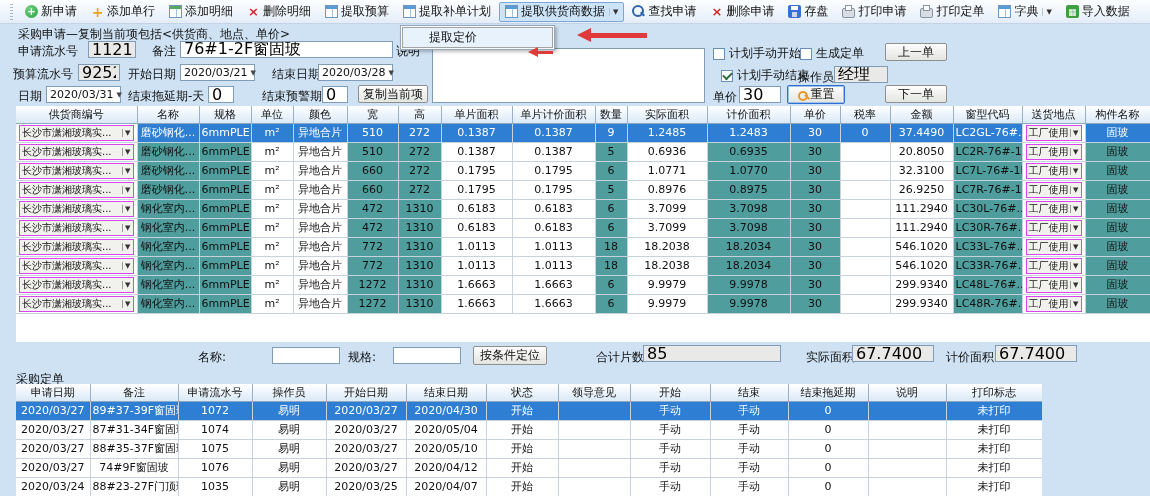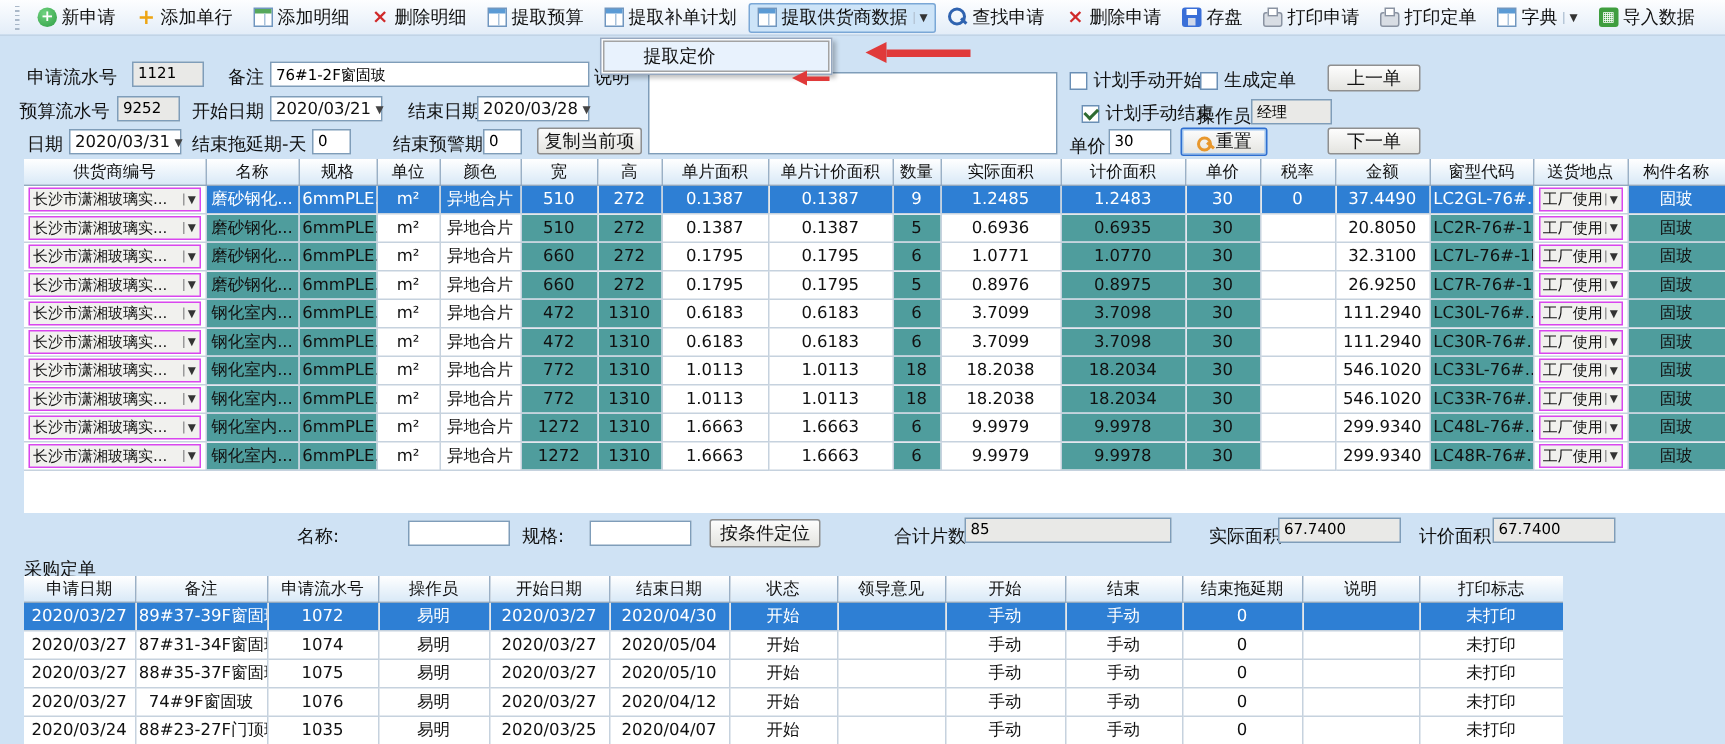--- a/index.html
+++ b/index.html
@@ -41,21 +41,21 @@
   .ico.import { background:#3f9e3f; border-radius:2px; color:#fff; font-size:9px; }
   .ico.key { width:10px; height:10px; }
   .ico.key::before { content:""; position:absolute; left:0; top:1px; width:6px; height:6px;
     border:2px solid #e8972c; border-radius:50%; }
   .ico.key::after { content:""; position:absolute; left:6px; top:6px; width:6px; height:2px;
     background:#e8972c; transform:rotate(40deg); }
 
   
   .form-panel { position:absolute; left:0; top:24px; width:1150px; height:82px; background:#cfe2f4; }
   .fp-label { position:absolute; white-space:nowrap; }
-  .tbx { position:absolute; height:17px; border:1px solid #7f9db9; background:#fff; font-size:10px;
+  .tbx { position:absolute; height:17px; border:1px solid #7f9db9; background:#fff; font-size:16px;
     padding:1px 3px; font-family:inherit; }
   .tbx.gray { background:#e9e9e7; }
   .datecombo { position:absolute; height:17px; border:1px solid #7f9db9; background:#fff;
     display:flex; align-items:center; padding-left:3px; font-size:11px; }
   .datecombo .arr { margin-left:auto; font-size:7px; color:#444; padding:0 3px; }
   .btn { position:absolute; display:flex; align-items:center; justify-content:center;
     background:linear-gradient(#fdfdfd,#e4e4e0); border:1px solid #8f8f8f; border-radius:2px;
     font-size:12px; cursor:default;text-align:center; }
   .btn.focus { border:1px solid #2f6fd0; box-shadow:0 0 0 1px #9cc2ec inset; }
   .cbrow { position:absolute; display:flex; align-items:center; white-space:nowrap; }
@@ -162,20 +162,21 @@
         <span>字典</span>
         <span class="tb-caret">▼</span>
       </span>
       <span class="tb-btn">
         <span class="ico import">▦</span>
         <span>导入数据</span>
       </span>
     </div>
 
   <div class="form-panel">
+    <div class="fp-label" style="left:18px;top:2px;">采购申请—复制当前项包括&lt;供货商、地点、单价&gt;</div>
 
     <div class="fp-label" style="left:18px;top:19px;">申请流水号</div>
     <input class="tbx gray" style="left: 88px; top: 17px; width: 48px;" value="1121">
     <div class="fp-label" style="left:152px;top:19px;">备注</div>
     <input class="tbx" style="left: 180px; top: 17px; width: 213px;" value="76#1-2F窗固玻">
     <div class="fp-label" style="left:396px;top:19px;">说明</div>
     <textarea class="desc" style="left: 432px; top: 24px; width: 273px; height: 55px;"></textarea>
 
     <div class="fp-label" style="left:13px;top:42px;">预算流水号</div>
     <input class="tbx gray" style="left: 78px; top: 40px; width: 42px;" value="9252">

